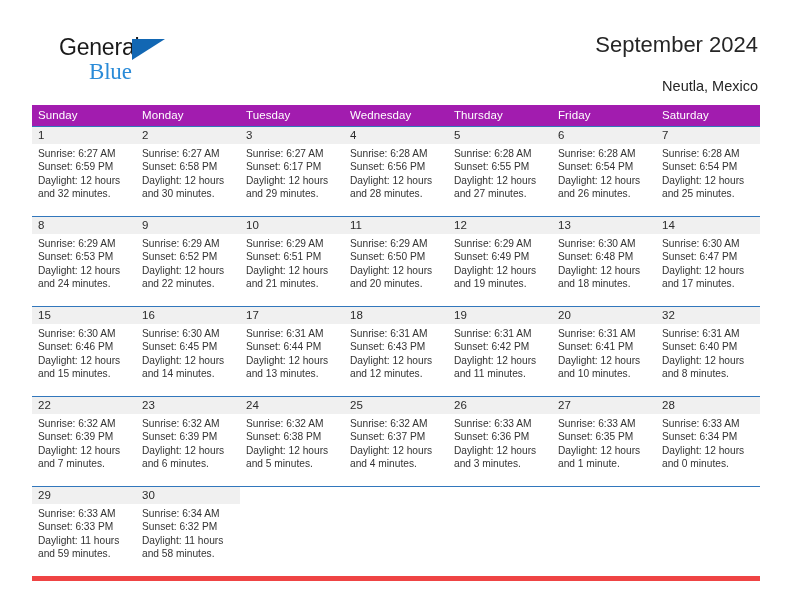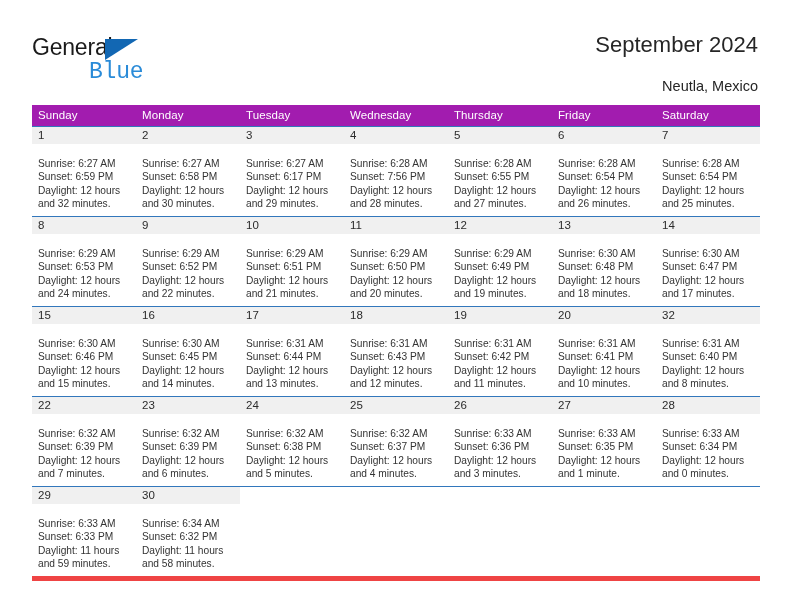--- a/index.html
+++ b/index.html
@@ -35,20 +35,21 @@
     position: absolute;
     left: 32px;
     top: 34px;
     width: 230px;
     height: 56px;
   }
   .brand-row1 {
     position: relative;
     height: 27px;
     line-height: 27px;
+    margin-left: 27px;
   }
   .brand-general {
     position: absolute;
     left: 0;
     top: 0;
     font-size: 23px;
     letter-spacing: -0.2px;
     color: #1a1a1a;
     font-family: "Liberation Sans", sans-serif;
   }
@@ -61,21 +62,21 @@
     border-left: 33px solid #1267b3;
     border-bottom: 21px solid transparent;
   }
   .brand-blue {
     position: absolute;
     left: 57px;
     top: 25px;
     font-size: 23px;
     color: #2a8bd8;
     letter-spacing: -0.2px;
-    font-family: Liberation Mono, monospace;
+    font-family: Liberation Serif, serif;
   }
 
   .title-block {
     position: absolute;
     right: 34px;
     top: 28px;
     text-align: right;
   }
   .cal-title {
     font-size: 22px;
@@ -139,21 +140,20 @@
     box-sizing: border-box;
   }
   .cell.empty .daynum-band {
     background: transparent;
   }
   .detail {
     padding: 3px 4px 0 6px;
     font-size: 10.2px;
     line-height: 13.4px;
     color: #333333;
-    margin-top: 10px;
   }
   .detail div { white-space: nowrap; }
   .detail .daylight-wrap { white-space: normal; }
 </style>
 </head>
 <body>
 
 <div class="page">
 
   <div class="header">
@@ -225,21 +225,21 @@
               <div>Sunset: 6:17 PM</div>
               <div class="daylight-wrap">Daylight: 12 hours and 29 minutes.</div>
             </div>
           </div>
         </td>
         <td>
           <div class="cell">
             <div class="daynum-band">4</div>
             <div class="detail">
               <div>Sunrise: 6:28 AM</div>
-              <div>Sunset: 7:56 PM</div>
+              <div>Sunset: 6:56 PM</div>
               <div class="daylight-wrap">Daylight: 12 hours and 28 minutes.</div>
             </div>
           </div>
         </td>
         <td>
           <div class="cell">
             <div class="daynum-band">5</div>
             <div class="detail">
               <div>Sunrise: 6:28 AM</div>
               <div>Sunset: 6:55 PM</div>

